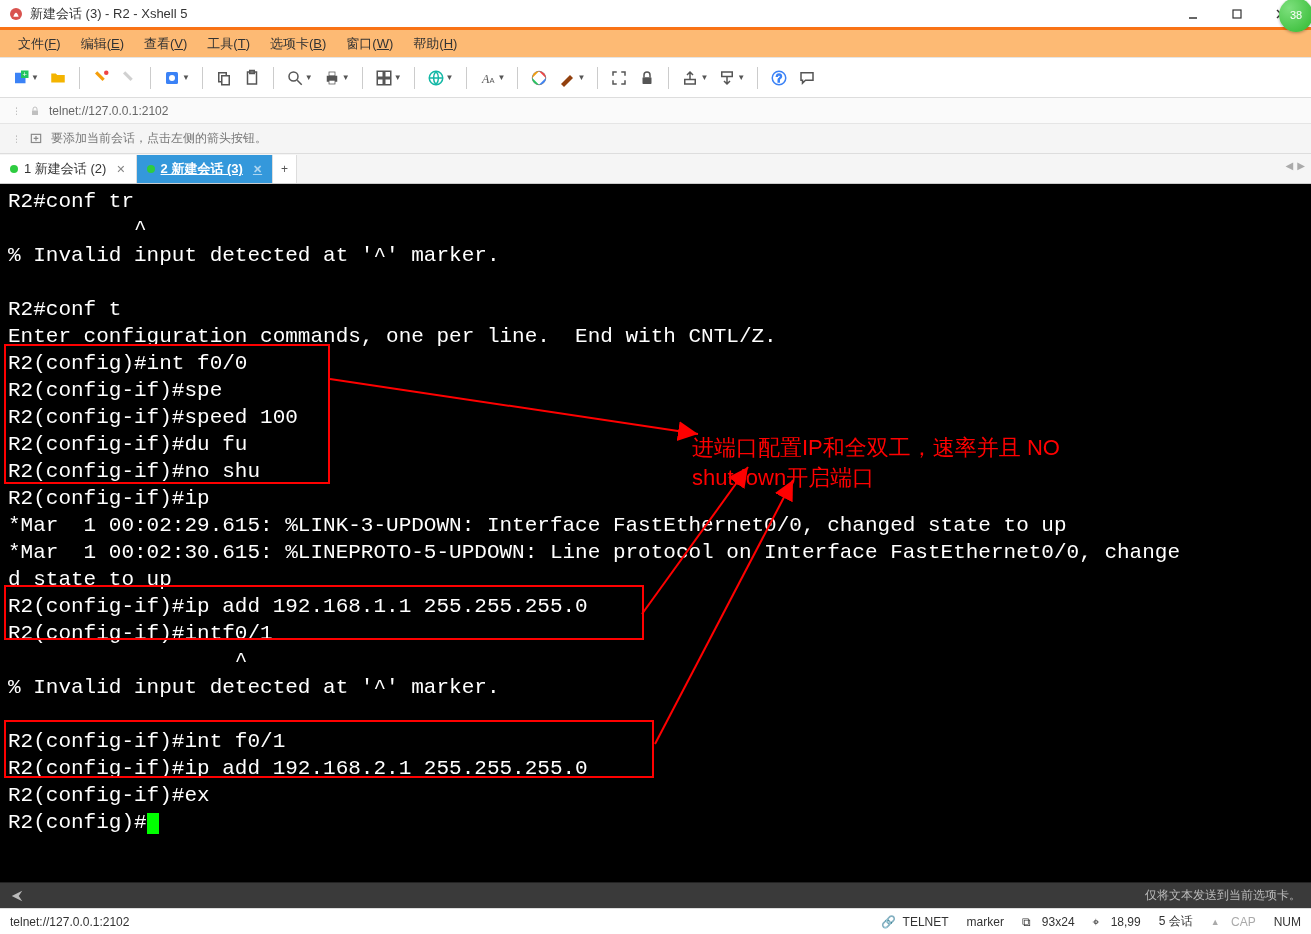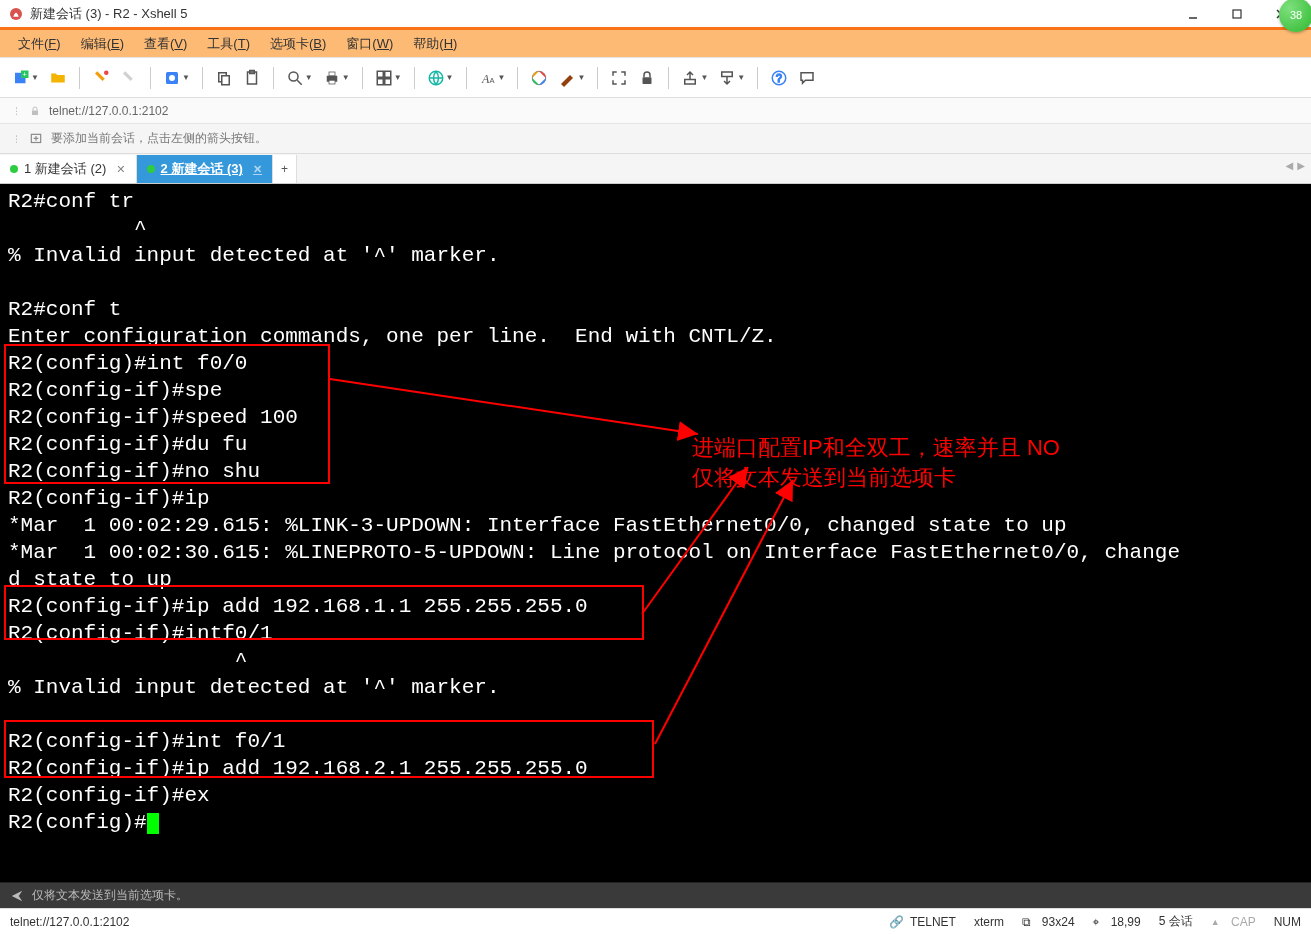--- a/index.html
+++ b/index.html
@@ -91,21 +91,21 @@
   flex:1; background:#000; color:#fff; font-family: Consolas,"Courier New",monospace;
   font-size:21px; line-height:27px; padding:4px 24px 4px 8px; position:relative; overflow:hidden;
 }
 .terminal pre { font-family:inherit; white-space:pre; }
 .cursor { display:inline-block; width:12px; height:21px; background:#0f0; vertical-align:text-bottom;}
 .redbox { position:absolute; border:2px solid #ff0000; pointer-events:none;}
 .annot { position:absolute; color:#ff0000; font-family:"SimSun","Microsoft YaHei",sans-serif; font-size:22px; line-height:30px;}
 .arrow { position:absolute; pointer-events:none; }
 .inputbar {
   height:26px; background:#3a3a3a; color:#bbb; display:flex; align-items:center;
-  padding:0 10px; gap:8px; font-size:12px; border-top:1px solid #222;
+  padding:0 10px; gap:8px; font-size:12px; border-top:1px solid #222;justify-content:space-between;
 }
 .inputbar .sendicon { width:14px; height:14px; }
 .statusbar {
   height:26px; background:#fff; border-top:1px solid #ddd;
   display:flex; align-items:center; font-size:12px; color:#333;
   padding:0 10px; gap:18px;
 }
 .statusbar .spacer { flex:1;}
 .statusbar .mute { color:#aaa;}
 .sbitem { display:flex; align-items:center; gap:4px;}
@@ -371,37 +371,37 @@
         <path d="M0,0 L10,5 L0,10 z" fill="#ff0000"></path>
       </marker>
     </defs>
     <line x1="330" y1="195" x2="698" y2="250" stroke="#ff0000" stroke-width="2" marker-end="url(#ah)"></line>
     <line x1="642" y1="430" x2="748" y2="283" stroke="#ff0000" stroke-width="2" marker-end="url(#ah)"></line>
     <line x1="655" y1="560" x2="793" y2="296" stroke="#ff0000" stroke-width="2" marker-end="url(#ah)"></line>
   </svg>
 
   <div class="annot" style="left:692px; top:212px;margin-top:37px;">
     <div>进端口配置IP和全双工，速率并且 NO</div>
-    <div>仅将文本发送到当前选项卡</div>
+    <div>shutdown开启端口</div>
   </div>
 </div>
 
 <div class="inputbar">
   <svg class="sendicon" viewBox="0 0 24 24" fill="#bbb">
       <path d="M3 12l18-9-6 9 6 9z"></path>
     </svg>
   <span>仅将文本发送到当前选项卡。</span>
 </div>
 
 <div class="statusbar">
   <span class="sbitem">telnet://127.0.0.1:2102</span>
   <span class="spacer"></span>
   <span class="sbitem">
       <span style="margin-right:2px;">🔗</span>
       <span>TELNET</span>
     </span>
-  <span class="sbitem">xterm</span>
+  <span class="sbitem">marker</span>
   <span class="sbitem"><span>⧉</span>&nbsp;<span>93x24</span></span>
   <span class="sbitem"><span>⌖</span>&nbsp;<span>18,99</span></span>
   <span class="sbitem">5 会话</span>
   <span class="sbitem mute"><span style="font-size:9px;">▲</span>&nbsp;<span>CAP</span></span>
   <span class="sbitem">NUM</span>
 </div>
 
 </body></html>

